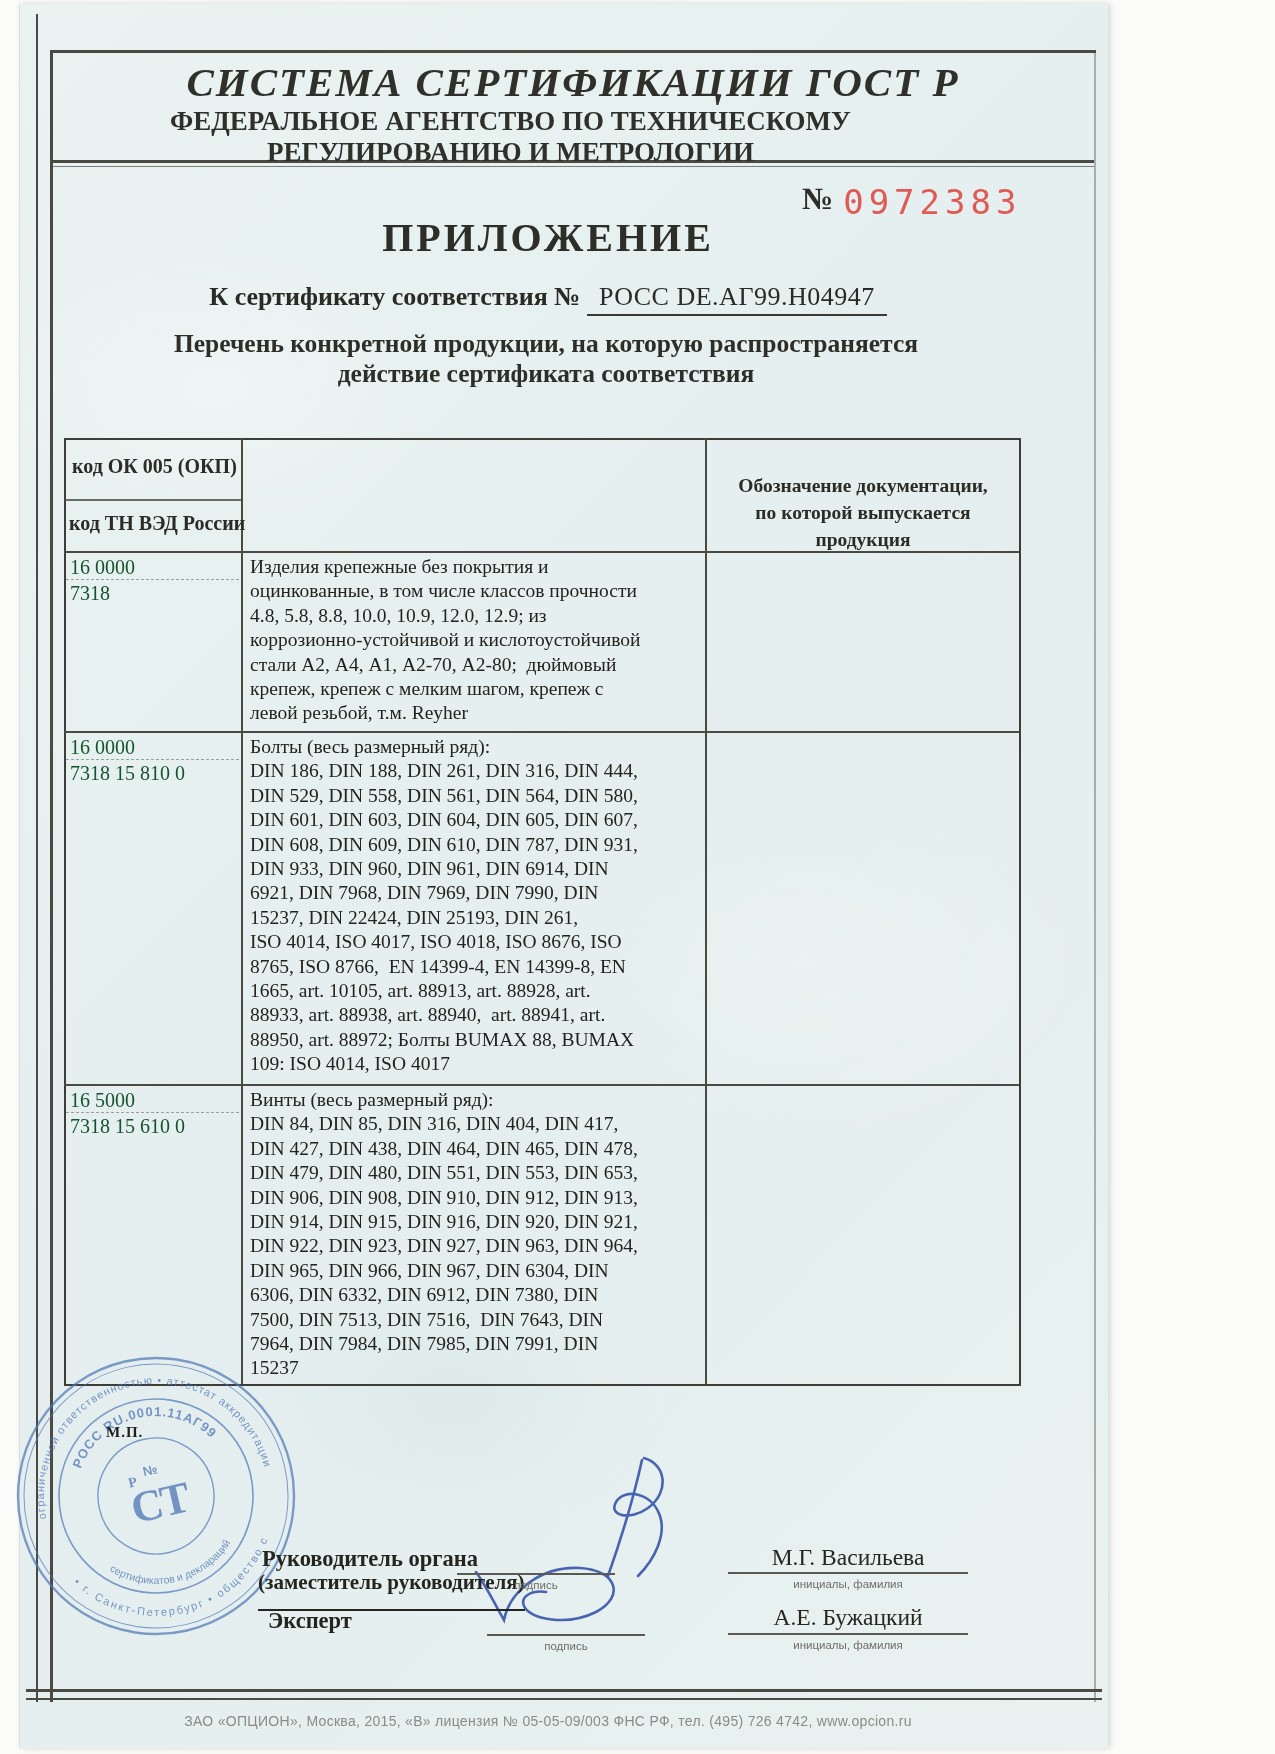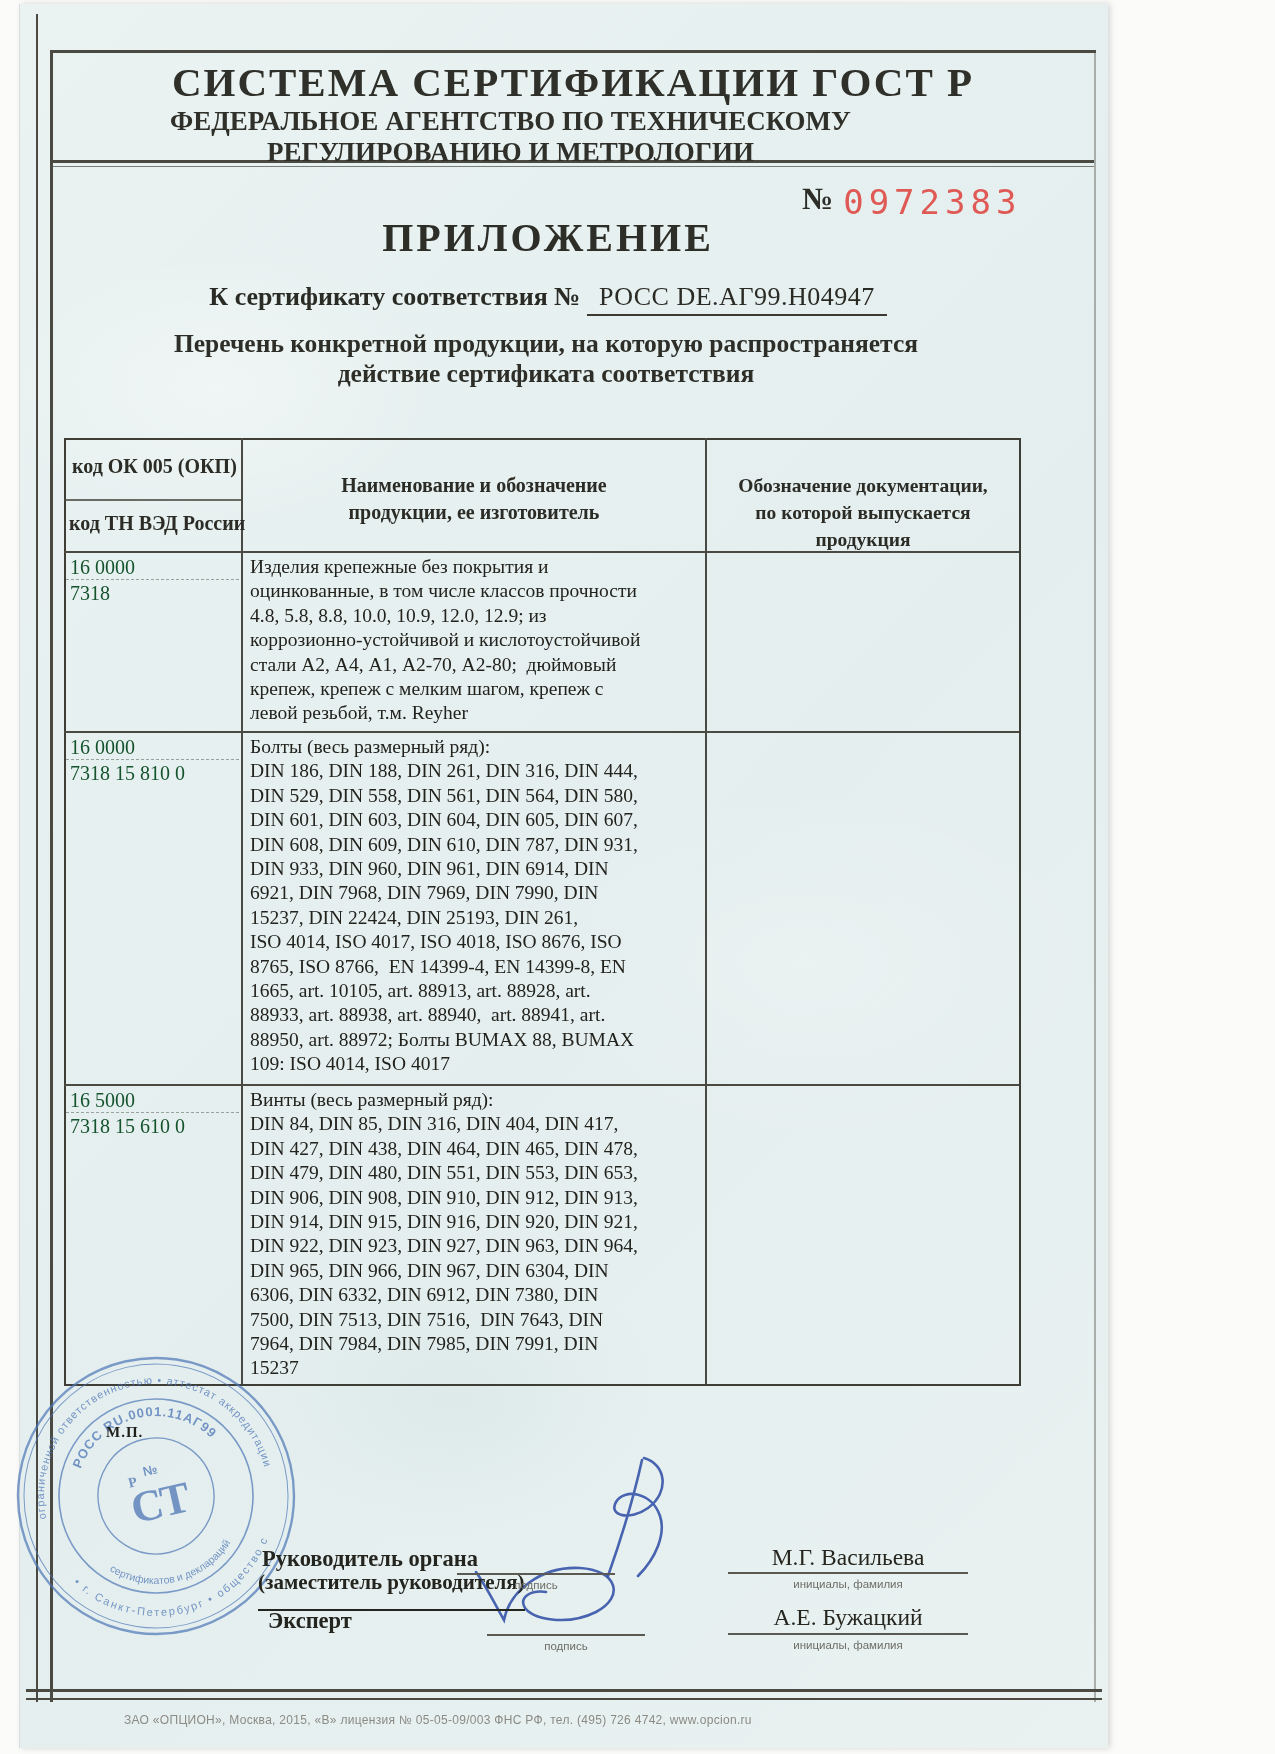--- a/index.html
+++ b/index.html
@@ -11,43 +11,43 @@
     background:
       radial-gradient(ellipse 320px 200px at 18% 22%, rgba(255,255,255,.30), transparent 70%),
       radial-gradient(ellipse 420px 260px at 72% 55%, rgba(255,255,255,.22), transparent 70%),
       radial-gradient(ellipse 300px 200px at 40% 80%, rgba(199,221,219,.25), transparent 70%),
       linear-gradient(135deg,#eaf3f2 0%,#e4eeee 55%,#e9f2f1 100%);
     box-shadow: -1px 0 0 #d8dedd, 2px 0 6px rgba(90,100,100,.25);}
   .line{background:#4a4a43;}
   .serif{font-family:"Liberation Serif",serif;}
   .pre{white-space:pre-wrap;}
   .ctr{text-align:center;}
-  .h-title{left:50px;width:1046px;top:58px;font-size:41px;font-weight:bold;letter-spacing:2px;color:#30302a;}
+  .h-title{left:50px;width:1046px;top:58px;font-size:41px;font-weight:bold;letter-spacing:2px;color:#30302a;font-style:italic;}
   .h-agency{left:50px;width:921px;top:106px;font-size:27px;font-weight:bold;color:#30302a;}
   .blank-no{left:802px;top:181px;display:flex;align-items:flex-start;gap:10px;}
   .blank-no .no-sign{font-size:31px;font-weight:bold;color:#2e2e29;}
   .blank-no .no-digits{font-family:"DejaVu Sans Mono",monospace;font-size:34px;letter-spacing:5px;
      color:#e05a55;margin-top:1px;}
   .apx-title{left:0px;width:1096px;top:214px;font-size:40px;font-weight:bold;letter-spacing:3px;color:#2e2e28;}
   .cert-line{left:0px;width:1096px;top:282px;font-size:26px;}
   .cert-line .lbl{font-weight:bold;}
   .cert-line .val{font-weight:normal;border-bottom:2px solid #3a3a33;padding:0 12px 3px 12px;letter-spacing:.5px;}
   .scope{left:0px;width:1092px;font-size:25.5px;font-weight:bold;color:#2e2e28;}
   .tbl-border{border:2.5px solid #3e3e37;}
   .cell-h{font-size:20px;font-weight:600;color:#2c2c26;}
   .cell-t{font-size:19.5px;line-height:24.4px;color:#23231e;}
   .code{font-size:20px;color:#14532d;}
   .dashes{border-top:1.5px dashed #98a29c;}
   .sig-label{font-size:22.5px;font-weight:bold;color:#25251f;}
   .thin-line{background:#5a5a52;height:1.5px;}
   .cap{font-family:"Liberation Sans",sans-serif;font-size:11.5px;color:#6e6e67;text-align:center;}
   .name{font-size:23.5px;color:#26261f;text-align:center;}
   .mp{font-size:15px;font-weight:bold;letter-spacing:1px;color:#1f1f1b;}
-  .footer-imprint{left:124px;width:816px;top:1713px;font-family:"Liberation Sans",sans-serif;
-     font-size:12px;color:#8b8b84;text-align:left;letter-spacing:.3px;}
+  .footer-imprint{left:140px;width:816px;top:1713px;font-family:"Liberation Sans",sans-serif;
+     font-size:14px;color:#8b8b84;text-align:center;letter-spacing:.3px;}
   .stamp-wrap{left:6px;top:1346px;width:300px;height:300px;transform:rotate(-13deg);opacity:.88;}
   .sig-svg{stroke:#3b58aa;stroke-width:2.6;fill:none;stroke-linecap:round;opacity:.92;}
 </style>
 </head>
 <body>
 
 <div class="page">
   <div class="abs paper"></div>
 
   <div class="abs line" style="left:36px;top:14px;width:2px;height:1688px;"></div>
@@ -79,22 +79,20 @@
   <div class="abs tbl-border" style="left:64px;top:438px;width:953px;height:944px;"></div>
   <div class="abs line" style="left:241px;top:438px;width:2px;height:946px;"></div>
   <div class="abs line" style="left:705px;top:438px;width:2px;height:946px;"></div>
   <div class="abs line" style="left:64px;top:551px;width:955px;height:2px;"></div>
   <div class="abs line" style="left:64px;top:499px;width:177px;height:1.5px;opacity:.8;"></div>
   <div class="abs line" style="left:64px;top:731px;width:955px;height:2px;"></div>
   <div class="abs line" style="left:64px;top:1084px;width:955px;height:2px;"></div>
 
   <div class="abs cell-h" style="left:72px;top:455px;">код ОК 005 (ОКП)</div>
   <div class="abs cell-h" style="left:69px;top:512px;">код ТН ВЭД России</div>
-  <div class="abs cell-h pre ctr" style="left:243px;top:472px;width:462px;line-height:27px;">Наименование и обозначение
-продукции, ее изготовитель</div>
   <div class="abs cell-h pre ctr" style="left:707px;top:472px;width:312px;line-height:27px;font-size:19.5px;">Обозначение документации,
 по которой выпускается продукция</div>
 
   <div class="abs code" style="left:70px;top:556px;">16 0000</div>
   <div class="abs dashes" style="left:66px;top:579px;width:173px;"></div>
   <div class="abs code" style="left:70px;top:582px;">7318</div>
   <div class="abs cell-t pre" style="left:250px;top:555px;width:452px;">Изделия крепежные без покрытия и
 оцинкованные, в том числе классов прочности
 4.8, 5.8, 8.8, 10.0, 10.9, 12.0, 12.9; из
 коррозионно-устойчивой и кислотоустойчивой

